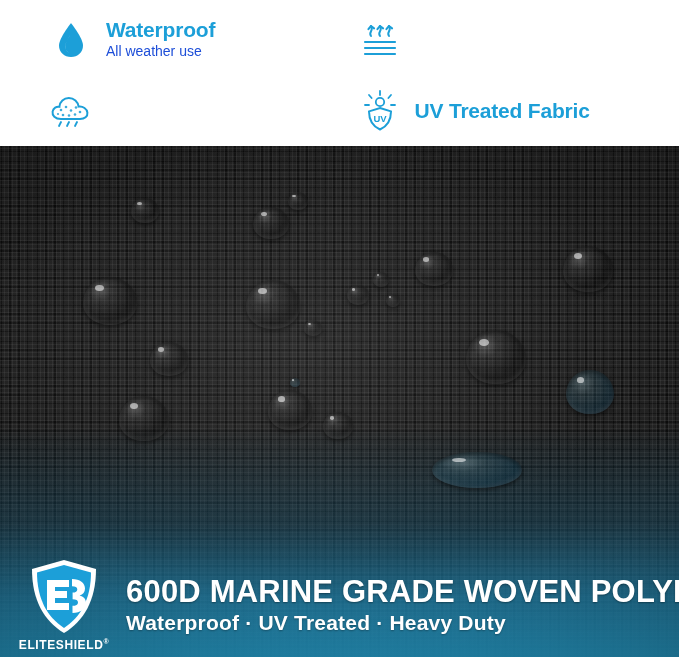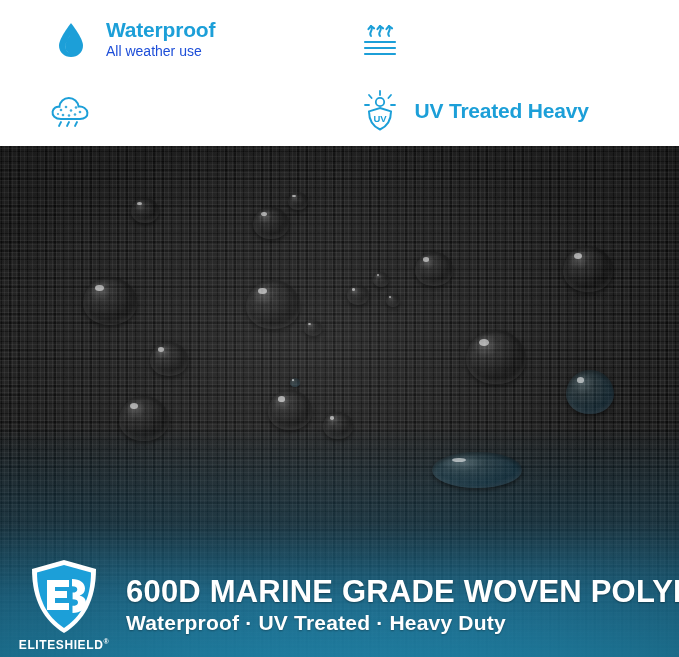--- a/index.html
+++ b/index.html
@@ -313,21 +313,21 @@
             <line x1="32" y1="6" x2="29.4" y2="9"></line>
             <line x1="6" y1="16" x2="10" y2="16"></line>
             <line x1="36" y1="16" x2="32" y2="16"></line>
           </g>
           <circle cx="21" cy="13" r="4.2" fill="none" stroke="#1c9fd8" stroke-width="1.8"></circle>
           <path d="M21 19 L32 22.4 C32 31 27.6 37.4 21 40.5 C14.4 37.4 10 31 10 22.4 Z" fill="none" stroke="#1c9fd8" stroke-width="2"></path>
           <text x="21" y="32.5" text-anchor="middle" font-family="Liberation Sans, sans-serif" font-size="9.5" font-weight="bold" fill="#1c9fd8">UV</text>
         </svg>
       </span>
       <span class="feature-text">
-        <span class="feature-title">UV Treated Heavy</span>
+        <span class="feature-title">UV Treated Fabric</span>
       </span>
     </div>
 
   </div>
 
   <div class="photo">
     <div class="fabric-base"></div>
 
     <div class="drop" style="left:83px;  top:131px; width:54px; height:48px;"></div>
     <div class="drop" style="left:131px; top:52px;  width:28px; height:25px;"></div>

